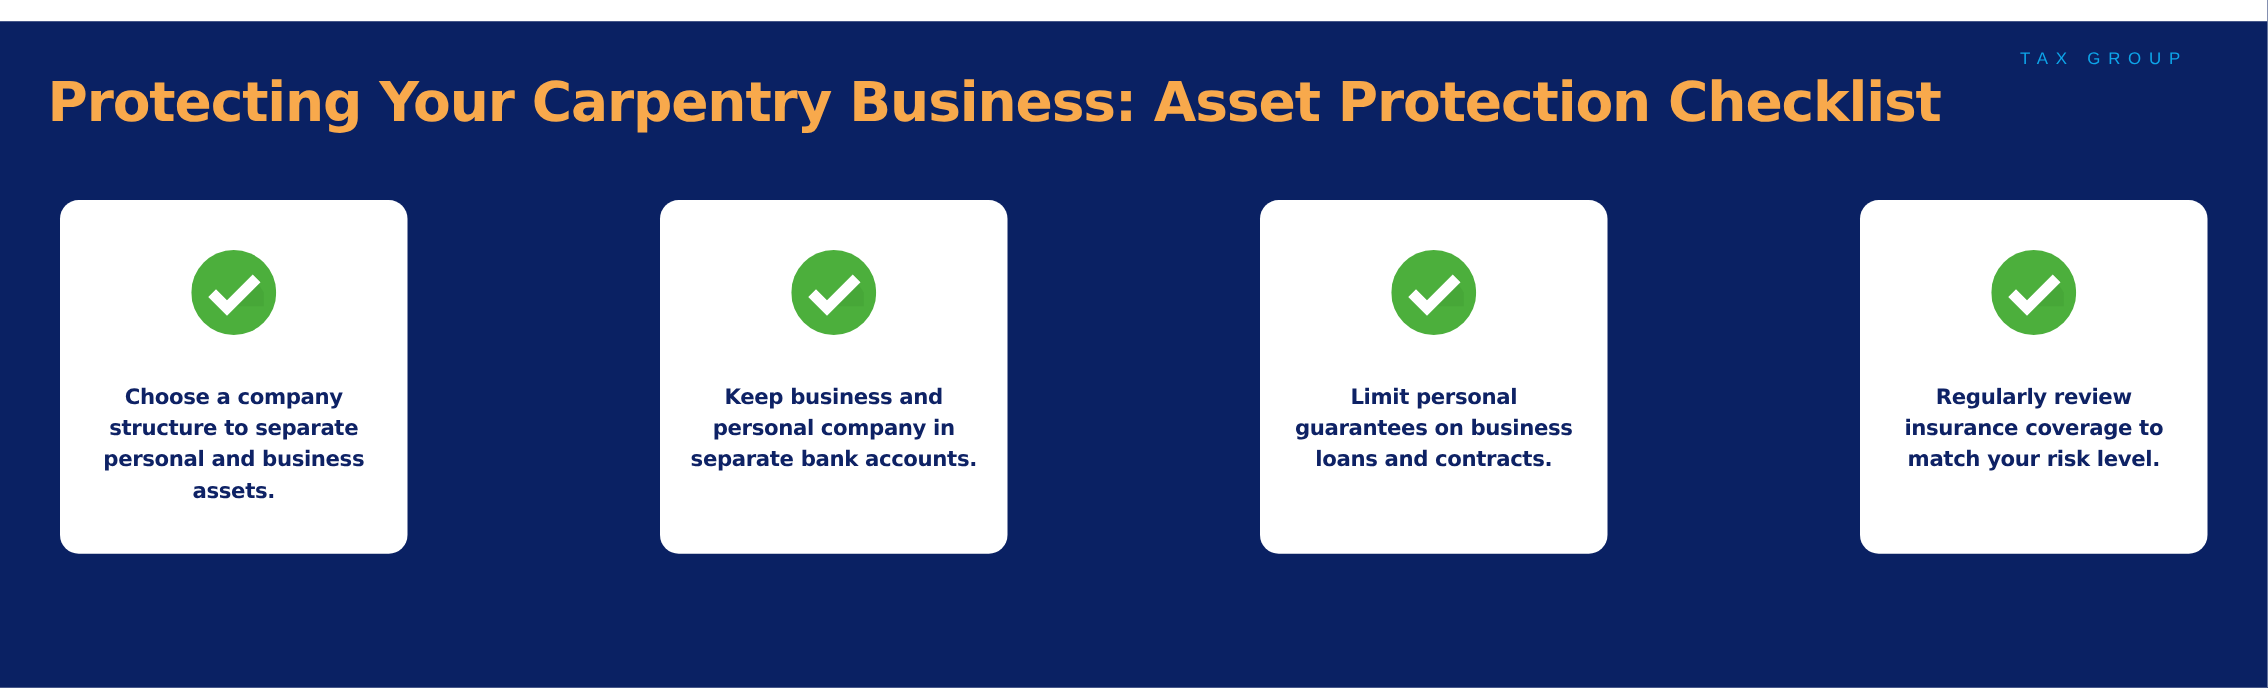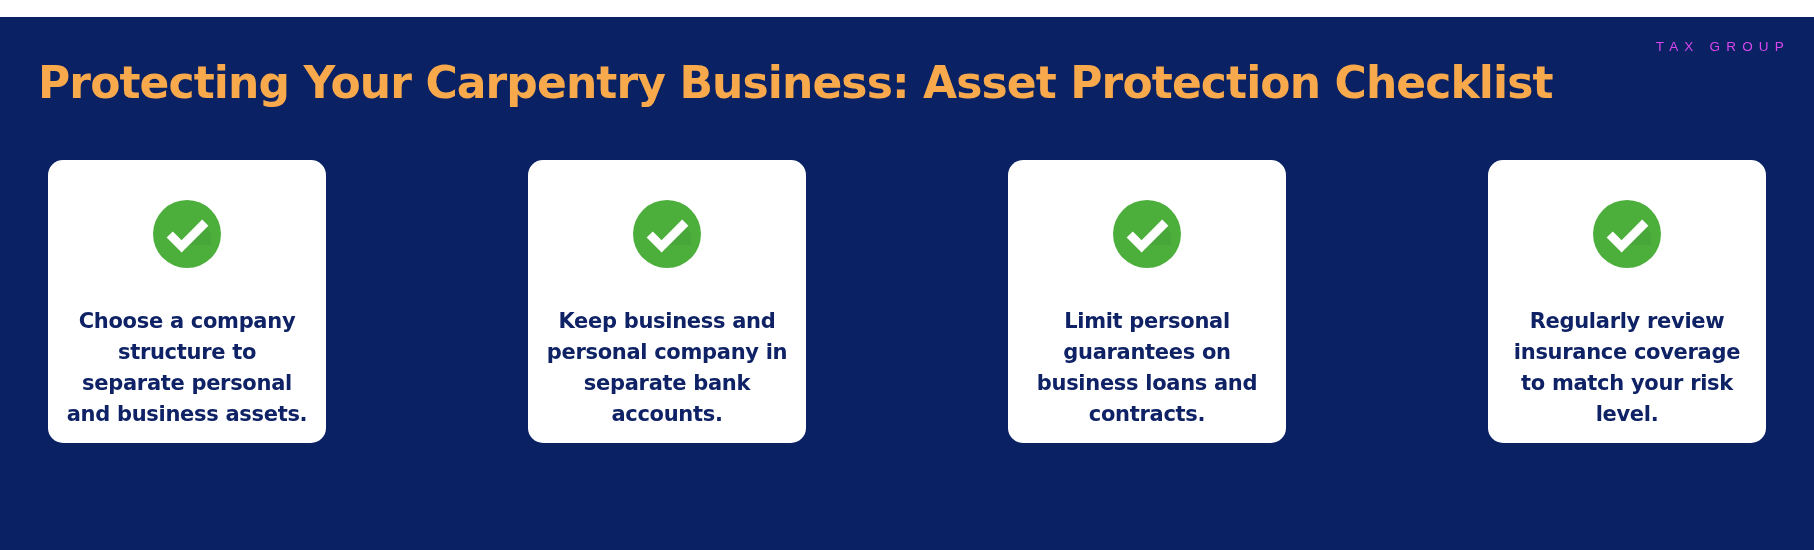--- a/index.html
+++ b/index.html
@@ -98,23 +98,23 @@
     position: relative;
     top: 2px;
     left: 1px;
   }
   .logo-sub {
     margin-top: 5px;
     padding-left: 2px;
     font-family: "Liberation Sans", sans-serif;
     font-size: 13.5px;
     font-weight: normal;
-    color: #d946ef;
+    color: #0ea5e9;
     letter-spacing: 6.2px;
-    text-align: right;
+    text-align: left;
     padding-right: 2px;
   }
 
   
   .cards {
     position: absolute;
     left: 48px;
     top: 143px;
     width: 1718px;
     height: 283px;
@@ -134,21 +134,21 @@
   }
   .check-icon {
     width: 68px;
     height: 68px;
     flex: none;
   }
   .check-icon svg { display: block; }
   .card-text {
     margin-top: 38px;
     font-family: "DejaVu Sans", sans-serif;
-    font-size: 21px;
+    font-size: 17px;
     font-weight: bold;
     color: #0E2265;
     text-align: center;
     line-height: 1.48;
     letter-spacing: -0.3px;
     padding: 0 4px;
   }
 </style>
 </head>
 <body>

